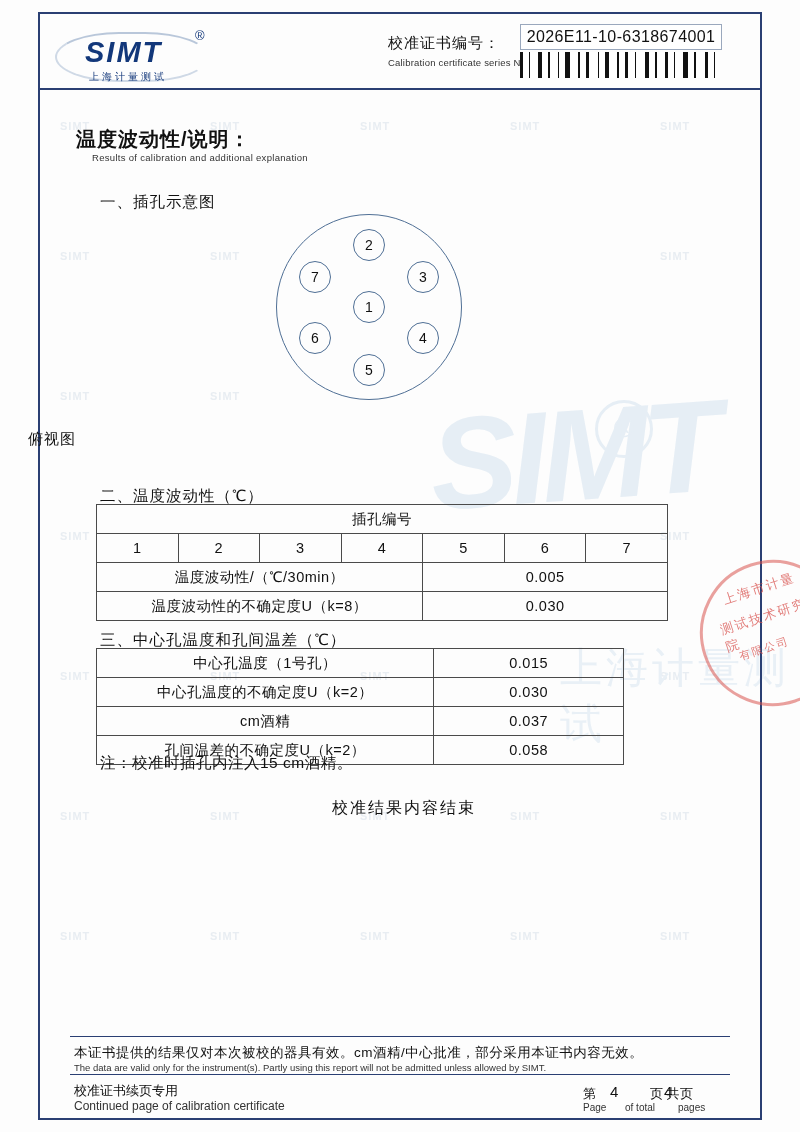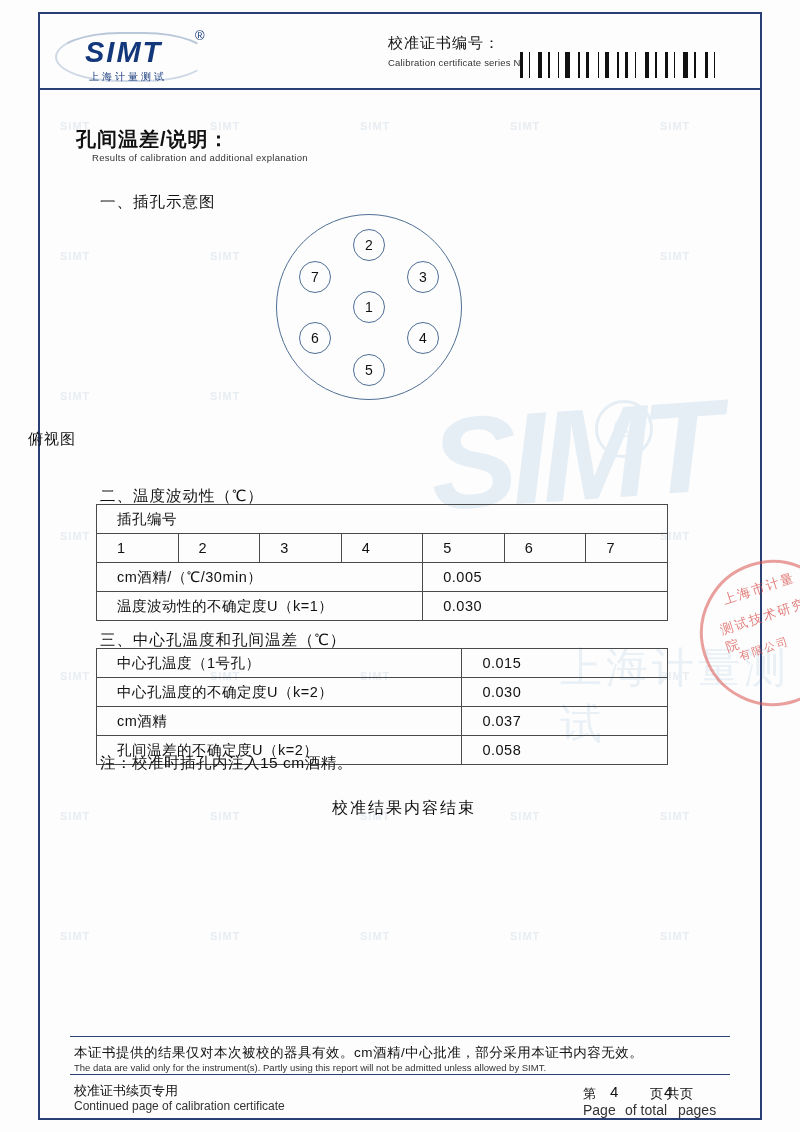--- a/index.html
+++ b/index.html
@@ -304,26 +304,27 @@
   
   table.doc {
     position: absolute;
     border-collapse: collapse;
     font-size: 14.5px;
     color: #111;
     background: transparent;
   }
   table.doc td {
     border: 1px solid #4a4a4a;
+    text-align: center;
     padding: 2px 20px;
     height: 24px;
     letter-spacing: 0.5px;
   }
   #table-fluct { left: 96px; top: 504px; width: 572px; }
-  #table-center { left: 96px; top: 648px; width: 572px; }
+  #table-center { left: 96px; top: 648px; width: 528px; }
   
   .stamp {
     position: absolute;
     left: 700px;
     top: 560px;
     width: 140px;
     height: 140px;
     border: 3px solid #d9534f;
     border-radius: 50%;
     opacity: 0.55;
@@ -374,21 +375,21 @@
     font-size: 12px;
     color: #333;
   }
   .pg {
     position: absolute;
     font-size: 13px;
     color: #111;
   }
   .pg-en {
     position: absolute;
-    font-size: 14px;
+    font-size: 10px;
     color: #333;
   }
 </style>
 </head>
 <body>
 
 <div class="page">
 
   <div class="watermark-layer">
     <div class="wm-tile" style="left:60px;  top:120px;">SIMT</div>
@@ -430,20 +431,21 @@
 
   <div class="logo-box">
     <div class="logo-swoosh"></div>
     <div class="logo-text">SIMT</div>
     <div class="logo-sub">上海计量测试</div>
     <div class="logo-reg">®</div>
   </div>
 
   <div class="cert-label-cn">校准证书编号：</div>
   <div class="cert-label-en">Calibration certificate series No.</div>
+  <div class="cert-no-box">2026E11-10-6318674001</div>
   <div class="barcode">
     <span style="width:3px"></span><span style="width:2px;background:#fff"></span>
     <span style="width:1px"></span><span style="width:3px;background:#fff"></span>
     <span style="width:4px"></span><span style="width:2px;background:#fff"></span>
     <span style="width:2px"></span><span style="width:3px;background:#fff"></span>
     <span style="width:1px"></span><span style="width:2px;background:#fff"></span>
     <span style="width:5px"></span><span style="width:3px;background:#fff"></span>
     <span style="width:2px"></span><span style="width:2px;background:#fff"></span>
     <span style="width:3px"></span><span style="width:4px;background:#fff"></span>
     <span style="width:1px"></span><span style="width:2px;background:#fff"></span>
@@ -464,21 +466,21 @@
     
     
     
     
     
     
     
     
   </div>
 
-  <div class="sec-title-cn">孔间温差/说明：</div>
+  <div class="sec-title-cn">温度波动性/说明：</div>
   <div class="sec-title-en">Results of calibration and additional explanation</div>
 
   <div class="h-item h1">一、插孔示意图</div>
 
   <div class="diagram">
     <div class="big-circle"></div>
     <div class="hole" style="left:77px; top:77px;">1</div>
     <div class="hole" style="left:77px; top:15px;">2</div>
     <div class="hole" style="left:131px;top:47px;">3</div>
     <div class="hole" style="left:131px;top:108px;">4</div>
@@ -498,26 +500,26 @@
     <tr>
       <td style="width:14.2%">1</td>
       <td style="width:14.2%">2</td>
       <td style="width:14.2%">3</td>
       <td style="width:14.2%">4</td>
       <td style="width:14.2%">5</td>
       <td style="width:14.2%">6</td>
       <td style="width:14.2%">7</td>
     </tr>
     <tr>
-      <td colspan="4">cm酒精/（℃/30min）</td>
+      <td colspan="4">温度波动性/（℃/30min）</td>
       <td colspan="3">0.005</td>
     </tr>
     <tr>
       <td colspan="4">
-        <span>温度波动性的不确定度U（k=1）</span>
+        <span>温度波动性的不确定度U（k=8）</span>
       </td>
       <td colspan="3">0.030</td>
     </tr>
   </tbody>
     </table>
 
   <div class="h-item h3">三、中心孔温度和孔间温差（℃）</div>
 
   <table class="doc" id="table-center">
     <tbody>

